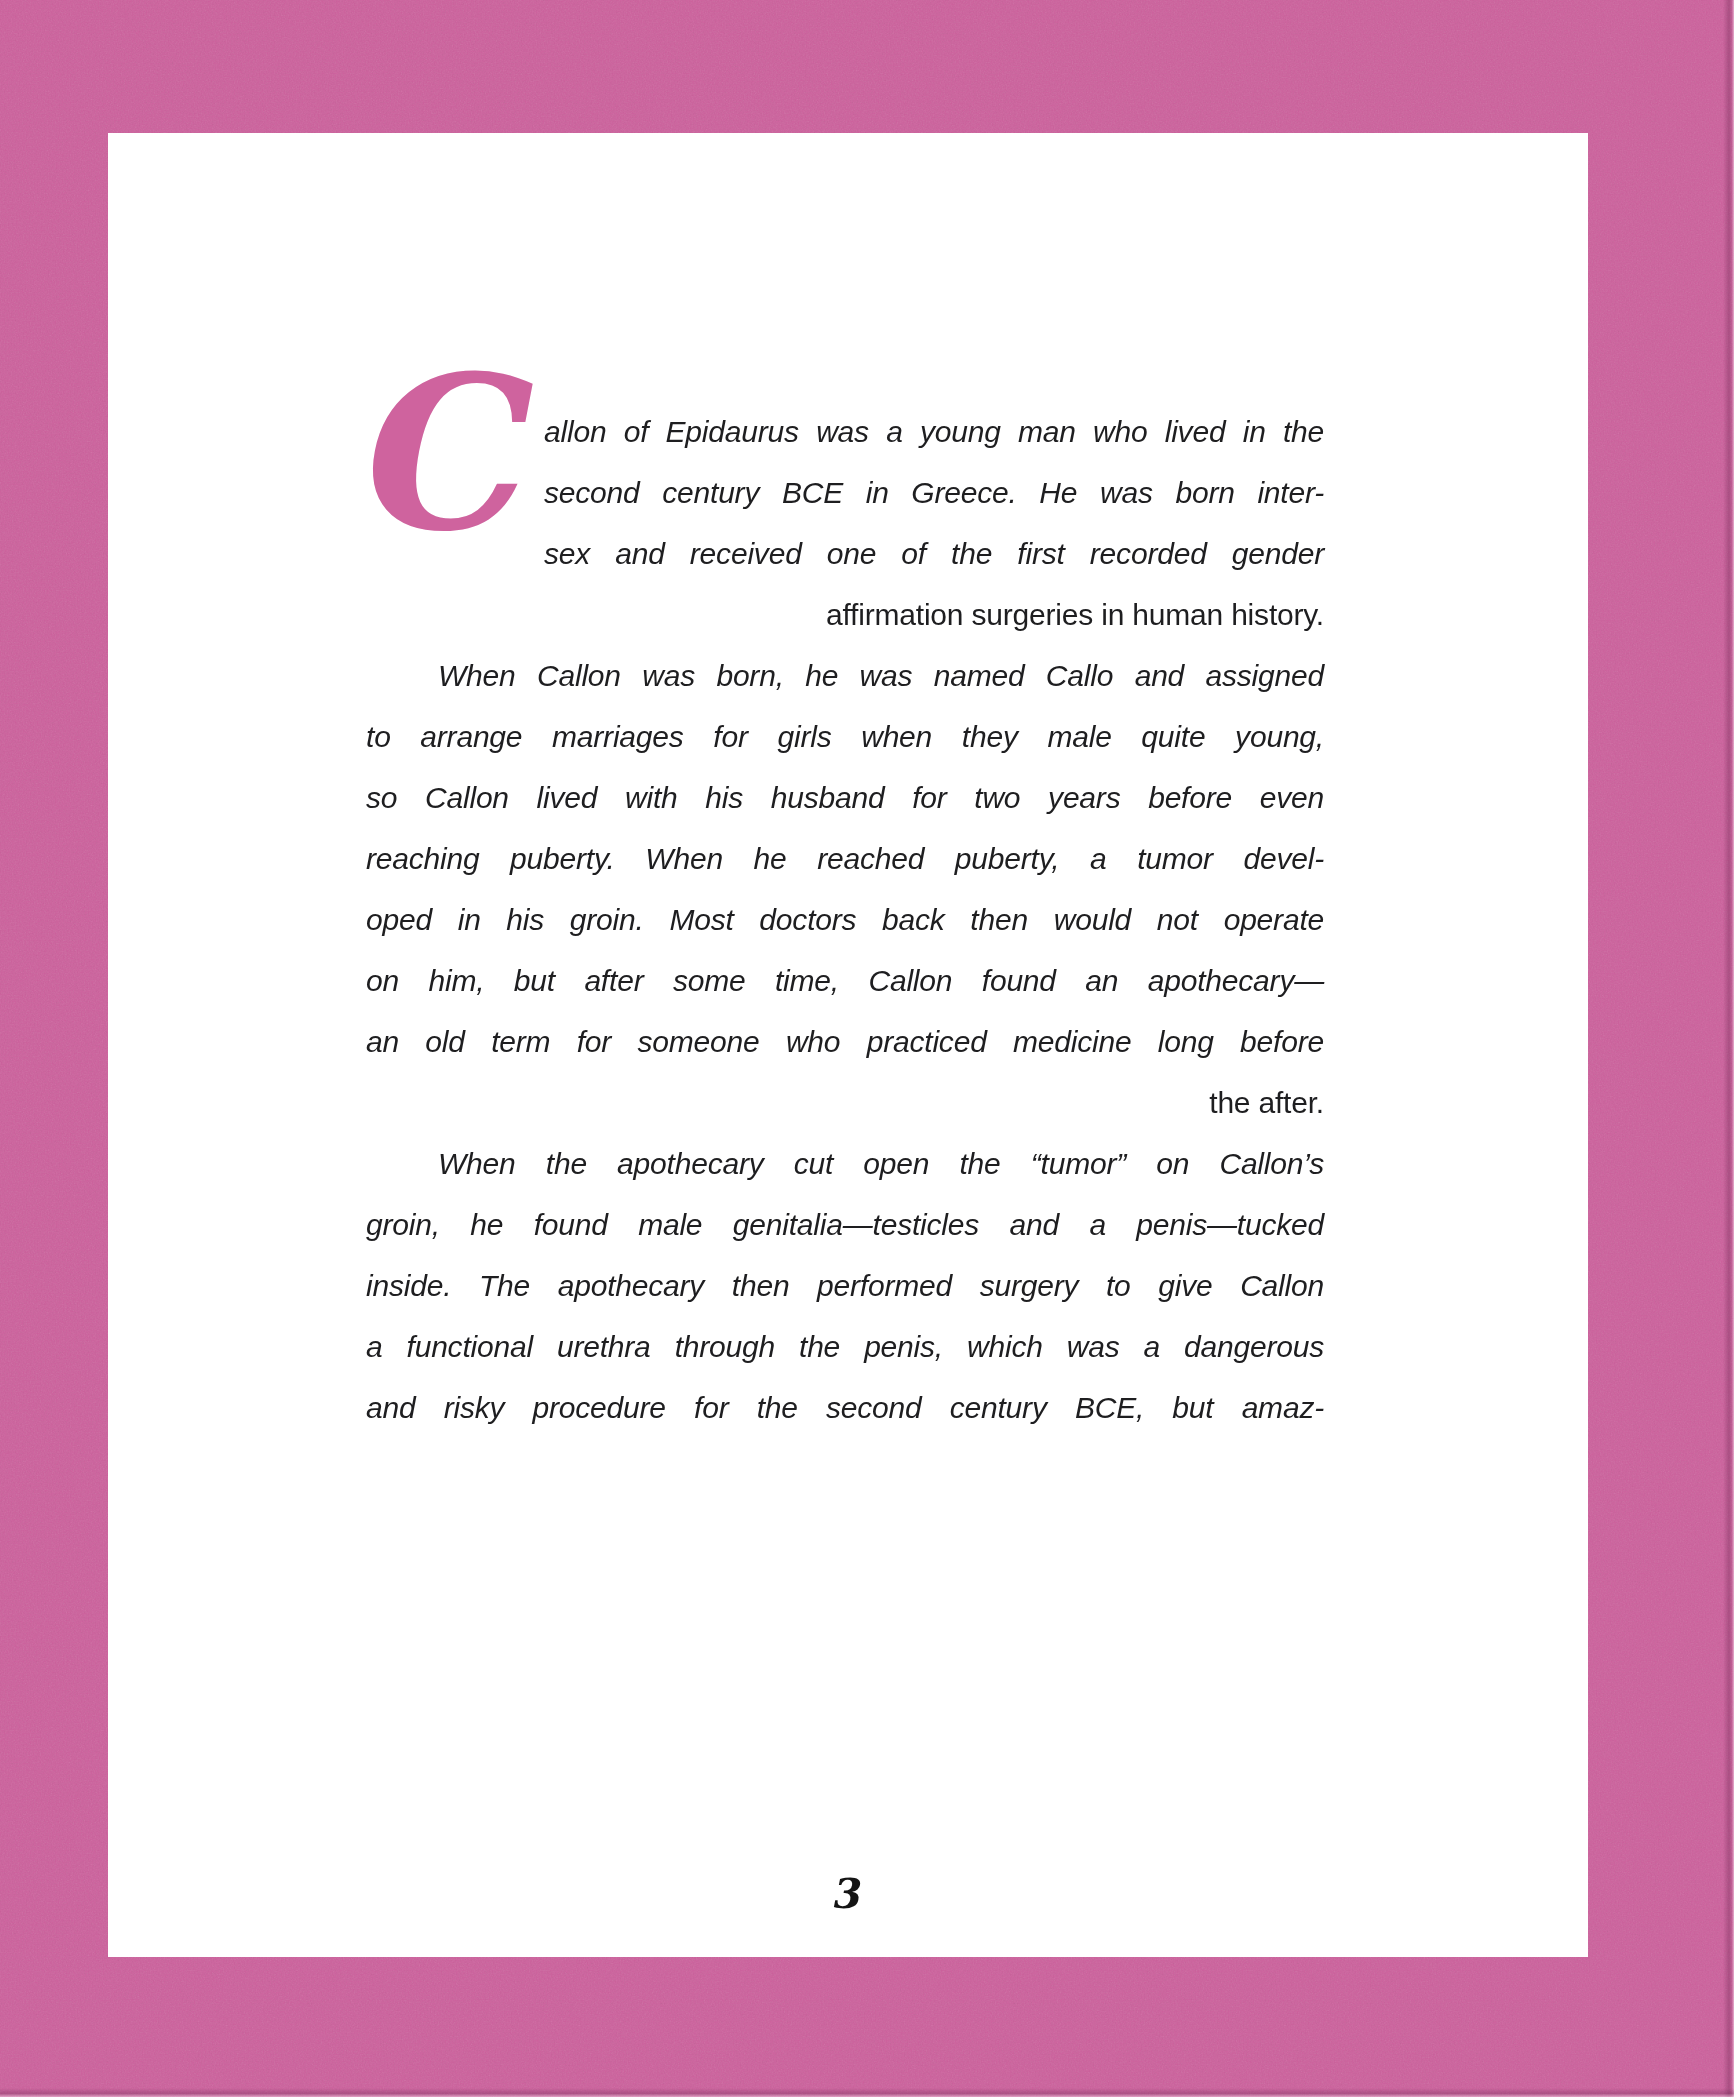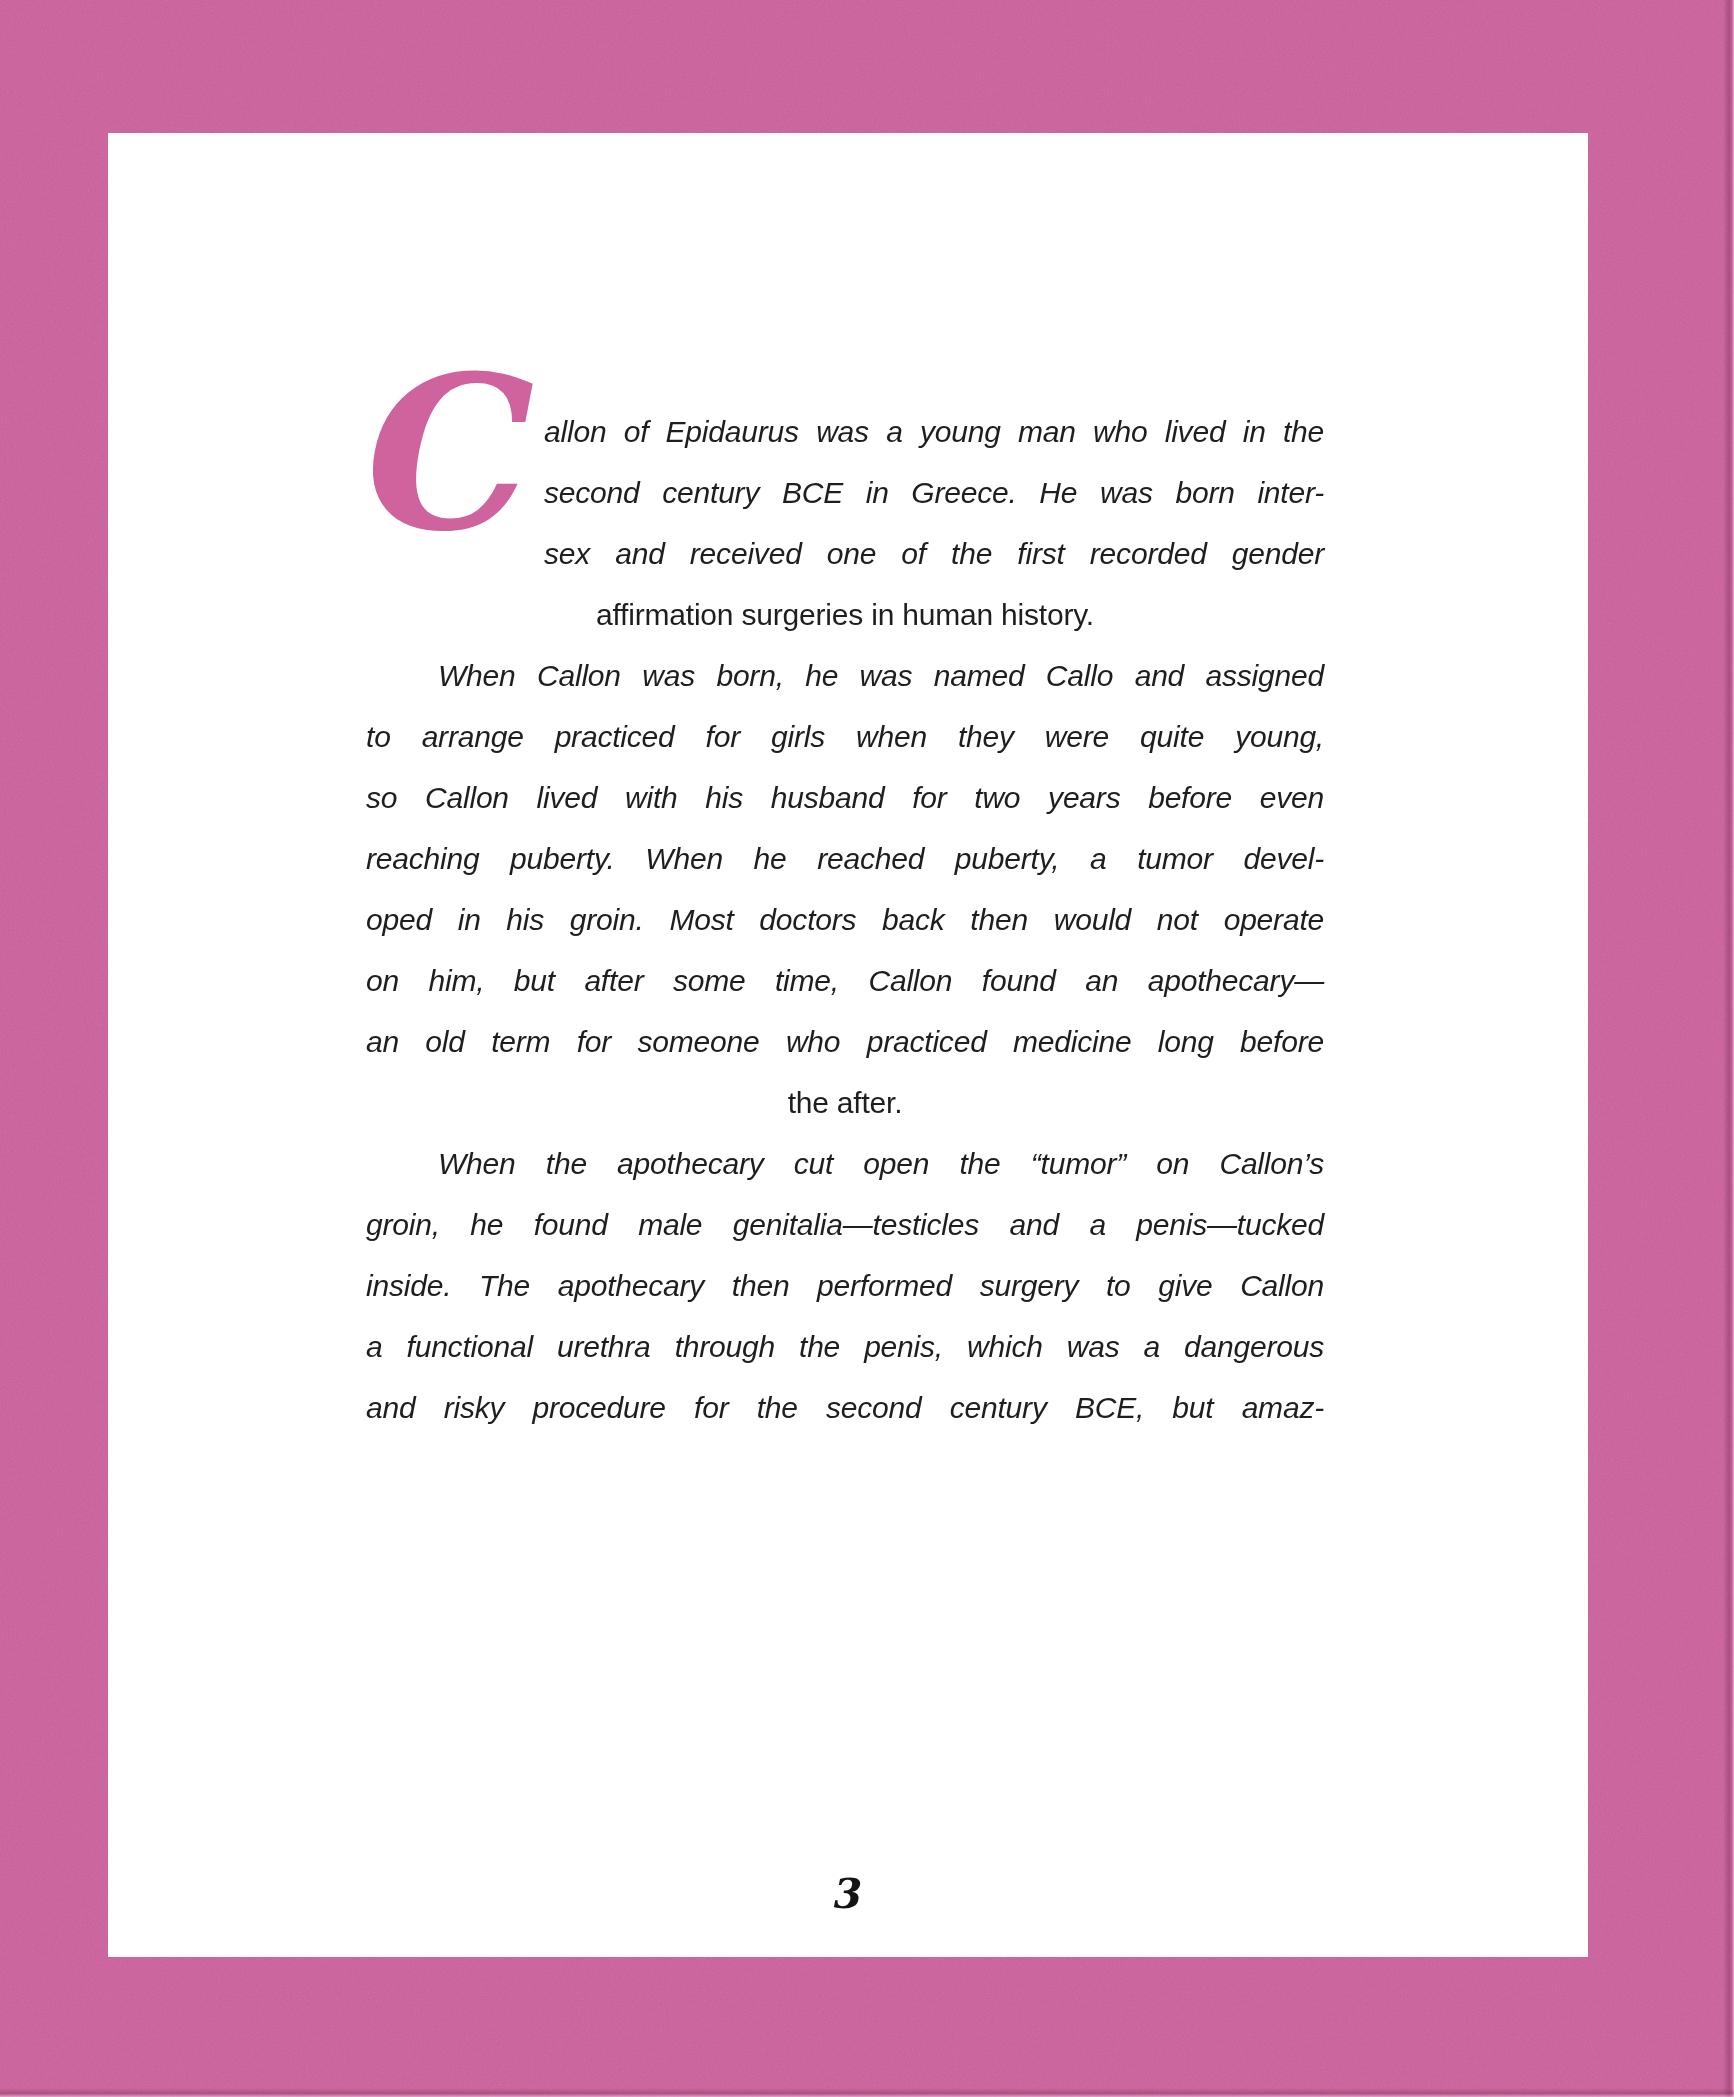--- a/index.html
+++ b/index.html
@@ -55,21 +55,21 @@
     margin-right: 23px;
     font-family: "DejaVu Serif", serif;
     font-style: italic;
     font-weight: bold;
     font-size: 212px;
     line-height: 174px;
     color: #cf639e;
     text-align: left;
   }
   .para { margin: 0; }
-  .line { text-align: center; }
+  .line { text-align: right; }
   .line.jl { text-align: justify; text-align-last: justify; font-style: italic; }
   .line.ind { text-indent: 72px; }
   .folio {
     position: absolute;
     left: 0; right: 0;
     top: 1737px;
     text-align: center;
     font-family: "DejaVu Serif", serif;
     font-style: italic;
     font-weight: bold;
@@ -99,21 +99,21 @@
     <span class="dropcap">C</span>
 
   <div class="para">
         <div class="line jl">allon of Epidaurus was a young man who lived in the</div>
         <div class="line jl">second century BCE in Greece. He was born inter-</div>
         <div class="line jl">sex and received one of the first recorded gender</div>
         <div class="line">affirmation surgeries in human history.</div>
       </div>
       <div class="para">
         <div class="line jl ind">When Callon was born, he was named Callo and assigned</div>
-        <div class="line jl">to arrange practiced for girls when they were quite young,</div>
+        <div class="line jl">to arrange marriages for girls when they male quite young,</div>
         <div class="line jl">so Callon lived with his husband for two years before even</div>
         <div class="line jl">reaching puberty. When he reached puberty, a tumor devel-</div>
         <div class="line jl">oped in his groin. Most doctors back then would not operate</div>
         <div class="line jl">on him, but after some time, Callon found an apothecary—</div>
         <div class="line jl">an old term for someone who practiced medicine long before</div>
         <div class="line">the after.</div>
       </div>
       <div class="para">
         <div class="line jl ind">When the apothecary cut open the “tumor” on Callon’s</div>
         <div class="line jl">groin, he found male genitalia—testicles and a penis—tucked</div>

